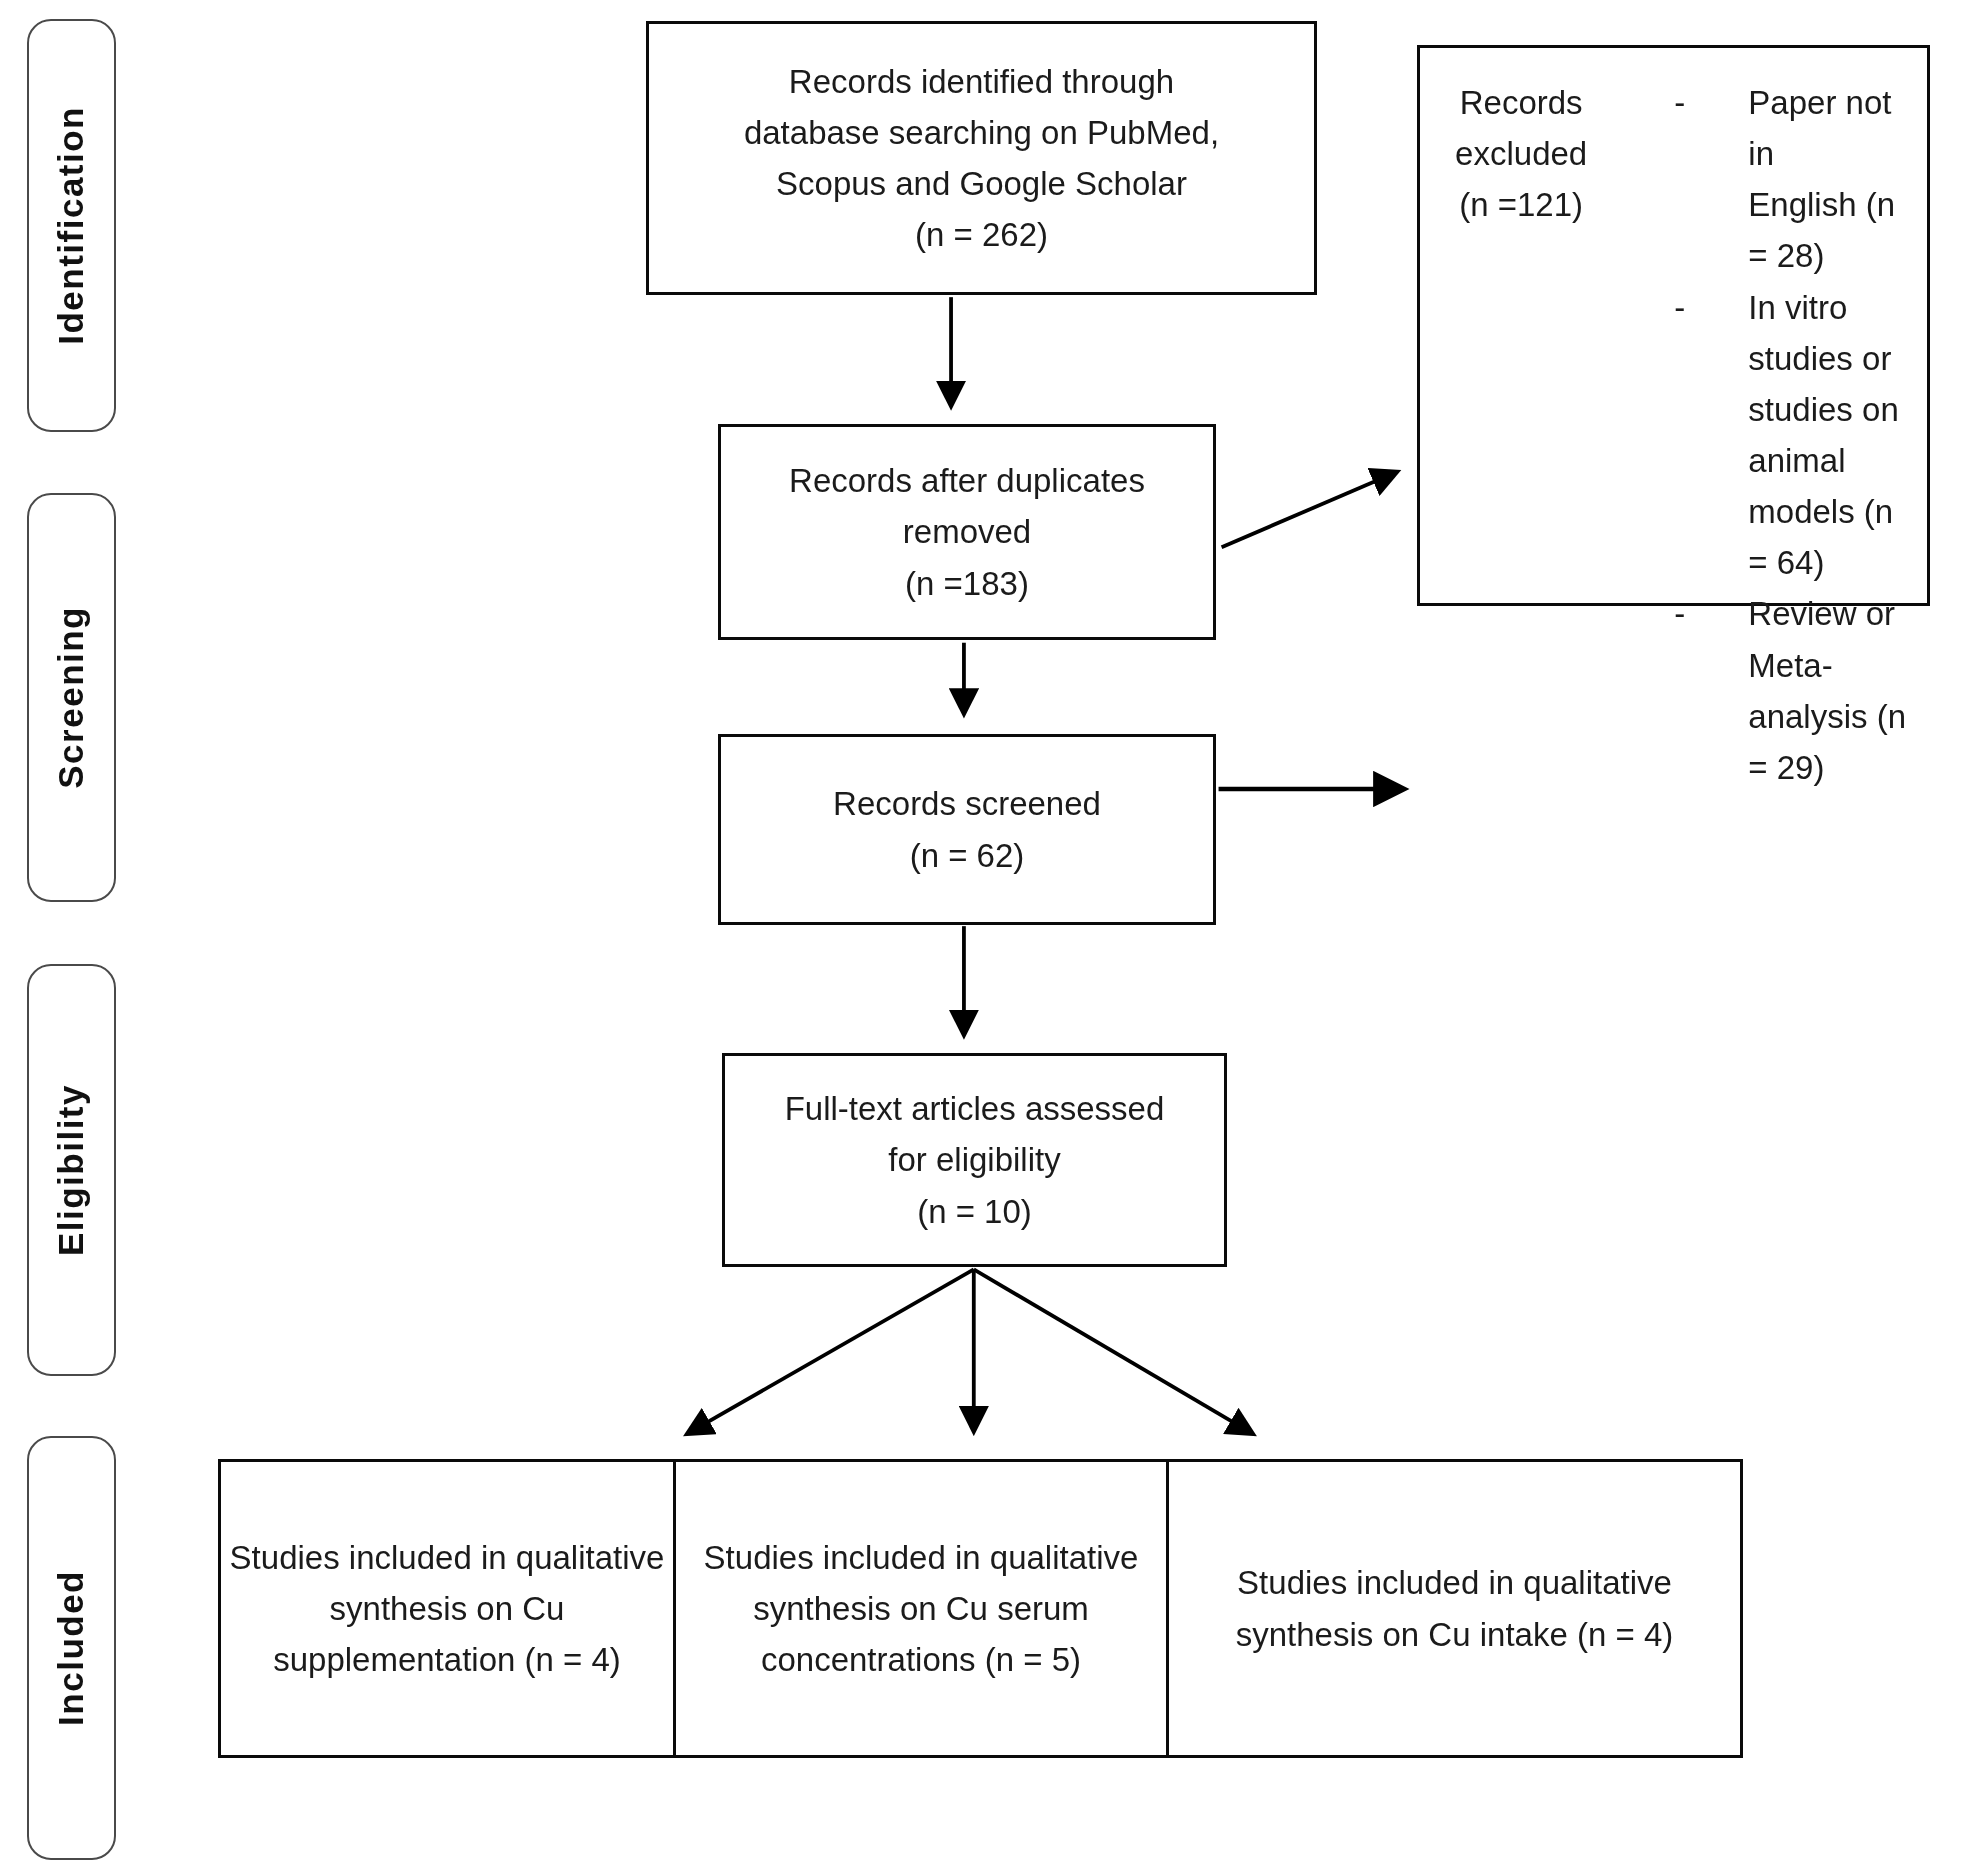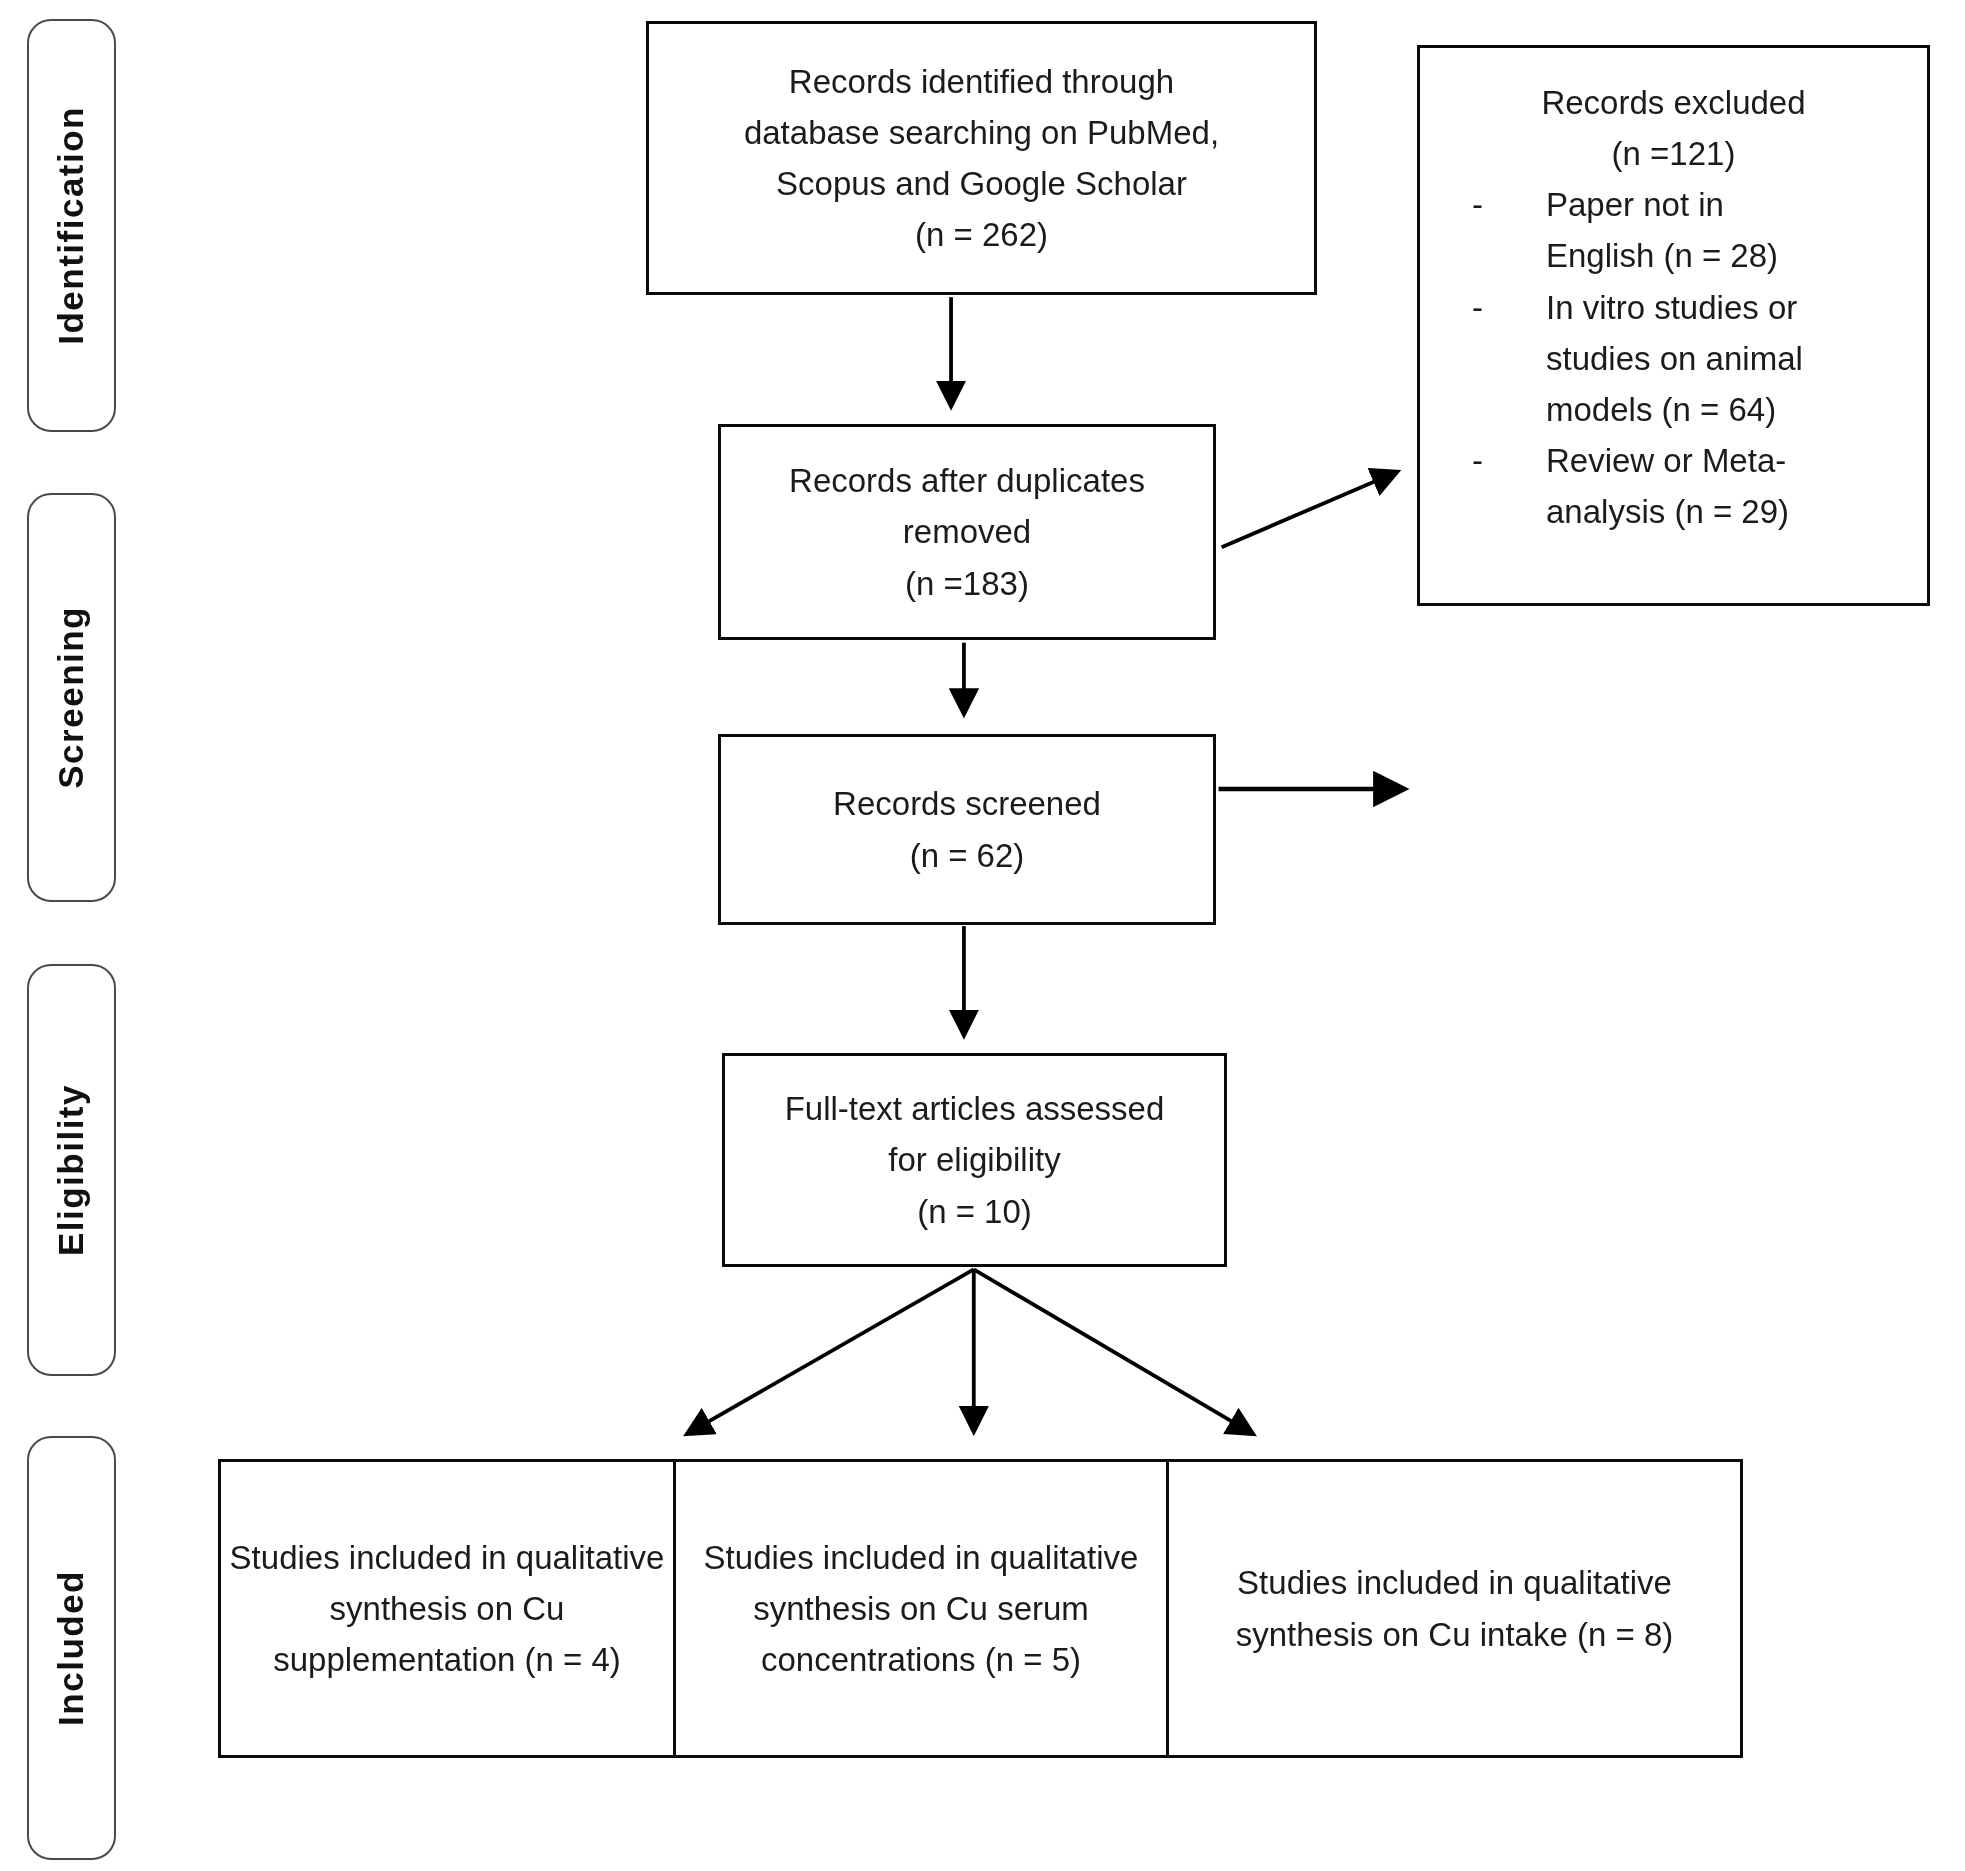--- a/index.html
+++ b/index.html
@@ -47,21 +47,21 @@
     justify-content: center;
     text-align: center;
     font-size: 33px;
     line-height: 1.55;
     color: #1b1b1b;
   }
   .fbox .txt { white-space: pre-line; }
 
   
   .fbox.listbox {
-    flex-direction: column;
+    flex-direction: row;
     align-items: stretch;
     justify-content: flex-start;
     padding-top: 29px;
     text-align: center;
   }
   .listbox .bullets { margin-top: 0; }
   .bullet-row {
     display: flex;
     text-align: left;
     margin-left: 52px;
@@ -186,21 +186,21 @@
     <div id="inc-b" class="inc-cell divider">
       <div class="txt">Studies included in
 qualitative synthesis on
 Cu serum concentrations
 (n = 5)</div>
     </div>
     <div id="inc-c" class="inc-cell">
       <div class="txt">Studies included in
 qualitative synthesis on Cu
 intake
-(n = 8)</div>
+(n = 4)</div>
     </div>
   </div>
 
   <svg id="arrow-layer" viewBox="0 0 2593 2470" xmlns="http://www.w3.org/2000/svg">
     <defs>
       <marker id="ah" viewBox="0 0 10 10" refX="7.5" refY="5" markerWidth="8" markerHeight="8" orient="auto-start-reverse">
         <path d="M0,0 L10,5 L0,10 Z" fill="#000000"></path>
       </marker>
     </defs>
     <line x1="1255" y1="392" x2="1255" y2="532" stroke="#000000" stroke-width="5" marker-end="url(#ah)"></line>

